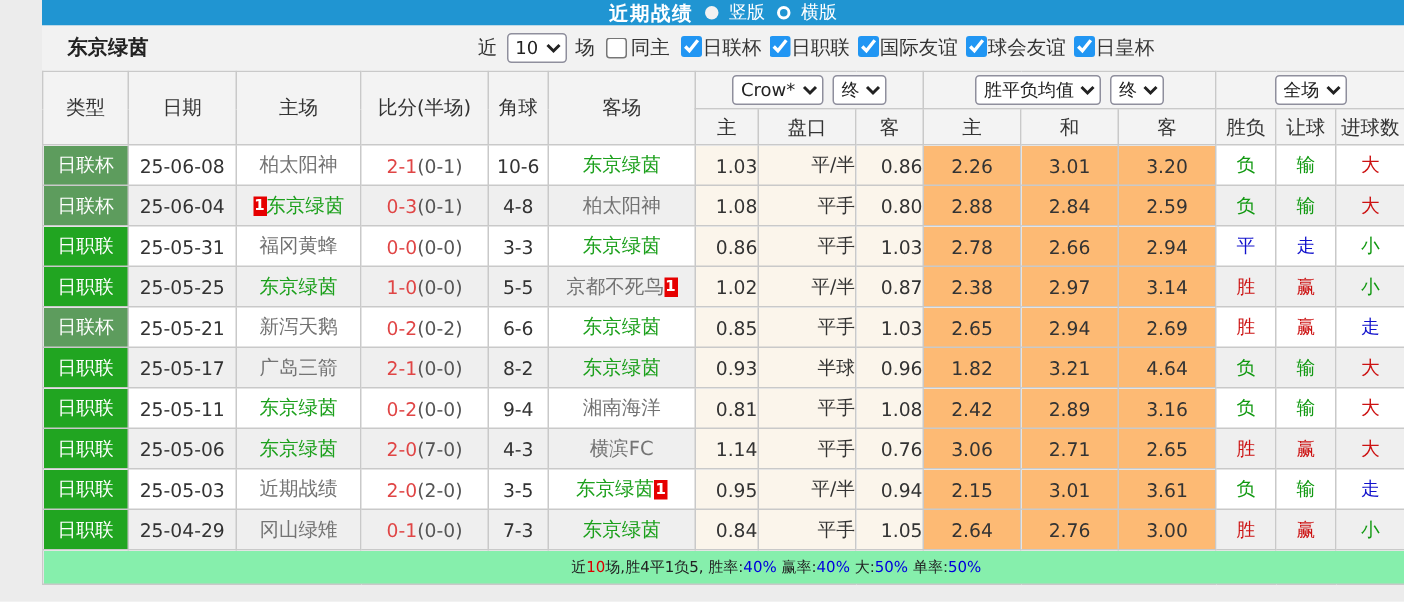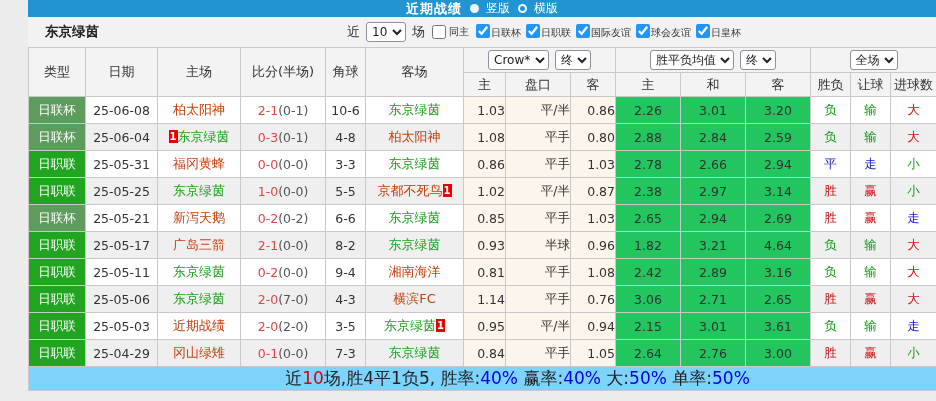--- a/index.html
+++ b/index.html
@@ -31,48 +31,48 @@
   }
   .team-label { position:absolute; left:17px; top:6px; font-weight:bold; font-size:13.5px; color:#222; }
   .filter-controls { display:flex; align-items:center; gap:2px; transform:translateX(62px); }
   .filter-controls select { margin:0 4px; }
   select {
     font-family:inherit; font-size:12px; height:20px;
     border:1px solid #8f8f9d; border-radius:3px; background:#fff; color:#222;
     padding:0 1px;
   }
   input[type="checkbox"] { width:14px; height:14px; accent-color:#2196f3; vertical-align:-2px; margin:0 1px 0 5px; }
-  .chk-label { font-size:10px; }
+  .chk-label { font-size:13px; }
 
   
   table { border-collapse:collapse; table-layout:fixed; width:908px; background:#fff; }
   td, th { border:1px solid #c9c9c9; text-align:center; overflow:hidden; white-space:nowrap; }
   thead td { background:#f3f3f3; color:#333; font-size:13px; font-weight:normal; height:24px; }
   thead .sel-cell { padding:2px 0; }
   thead .sel-cell select { margin:0 3px; }
   tbody td { height:27px; font-size:12.5px; color:#333; background:#fff; }
   td.alt { background:#efefef; }
   td.bg-cream { background:#fbf5eb;text-align:right; }
-  td.bg-blue { background:#22c55e; }
+  td.bg-blue { background:#fdba74; }
   td.league { color:#fff; font-size:12.5px; }
   td.league.cup { background:#5d9c5d; }
   td.league.lg  { background:#21a521; }
-  .team { font-size:13px; color:#c2410c; }
+  .team { font-size:13px; color:#737373; }
   .team.focus { color:#1ca01c; }
   .score-main { color:#e04545; }
   .score-half { color:#555; }
   .t-red { color:#cc1111; }
   .t-blue { color:#1111cc; }
   .t-green { color:#119911; }
   .rc-badge {
     display:inline-block; background:#e60000; color:#fff; font-weight:bold;
     font-size:10px; line-height:13px; min-width:9px; padding:0 1px;
     text-align:center; vertical-align:1px;
   }
-  tfoot td { height:23px; font-size:17px; background:#7dd3fc; color:#222; }
+  tfoot td { height:23px; font-size:10px; background:#86efac; color:#222; }
   tfoot .pad { padding-left:70px; }
   .f-red { color:#dd0000; }
   .f-blue { color:#0000dd; }
 </style>
 </head>
 <body>
 
 <div class="page">
   <div class="content">
 

